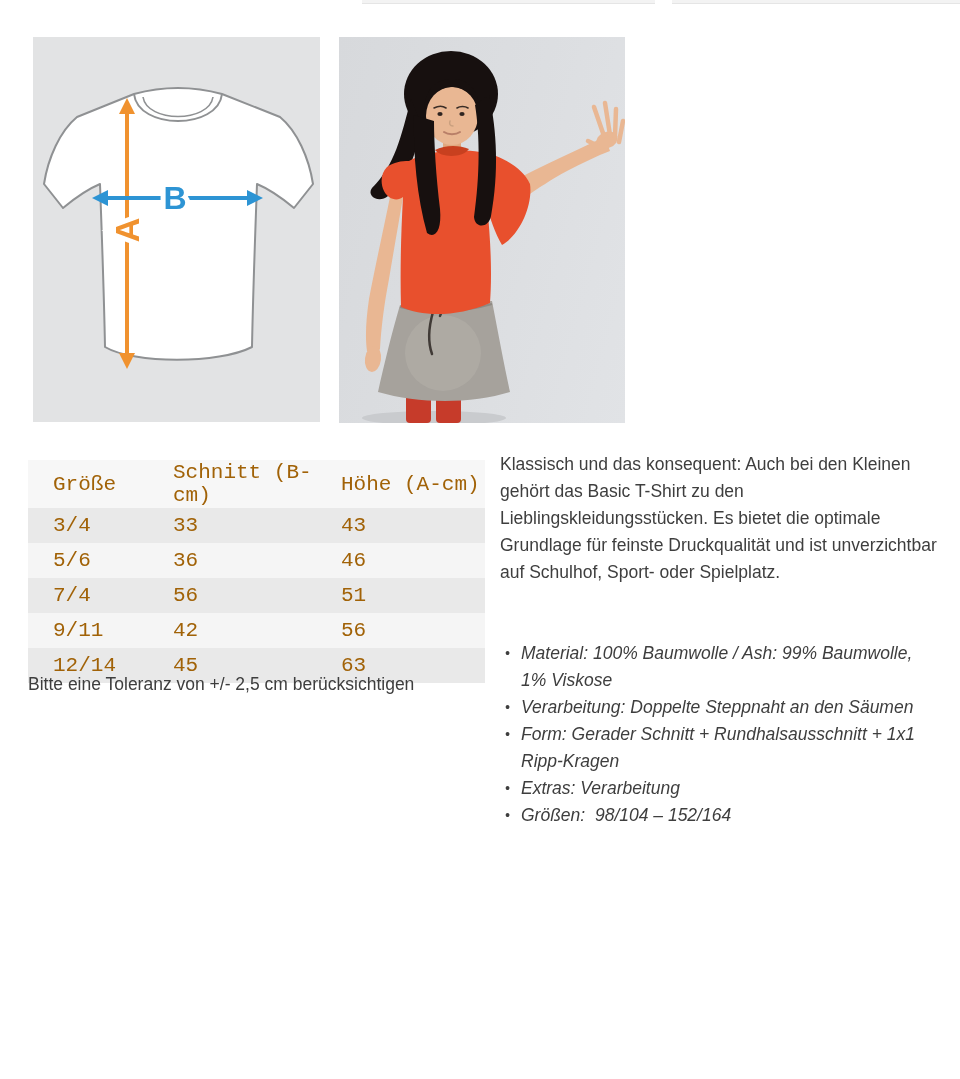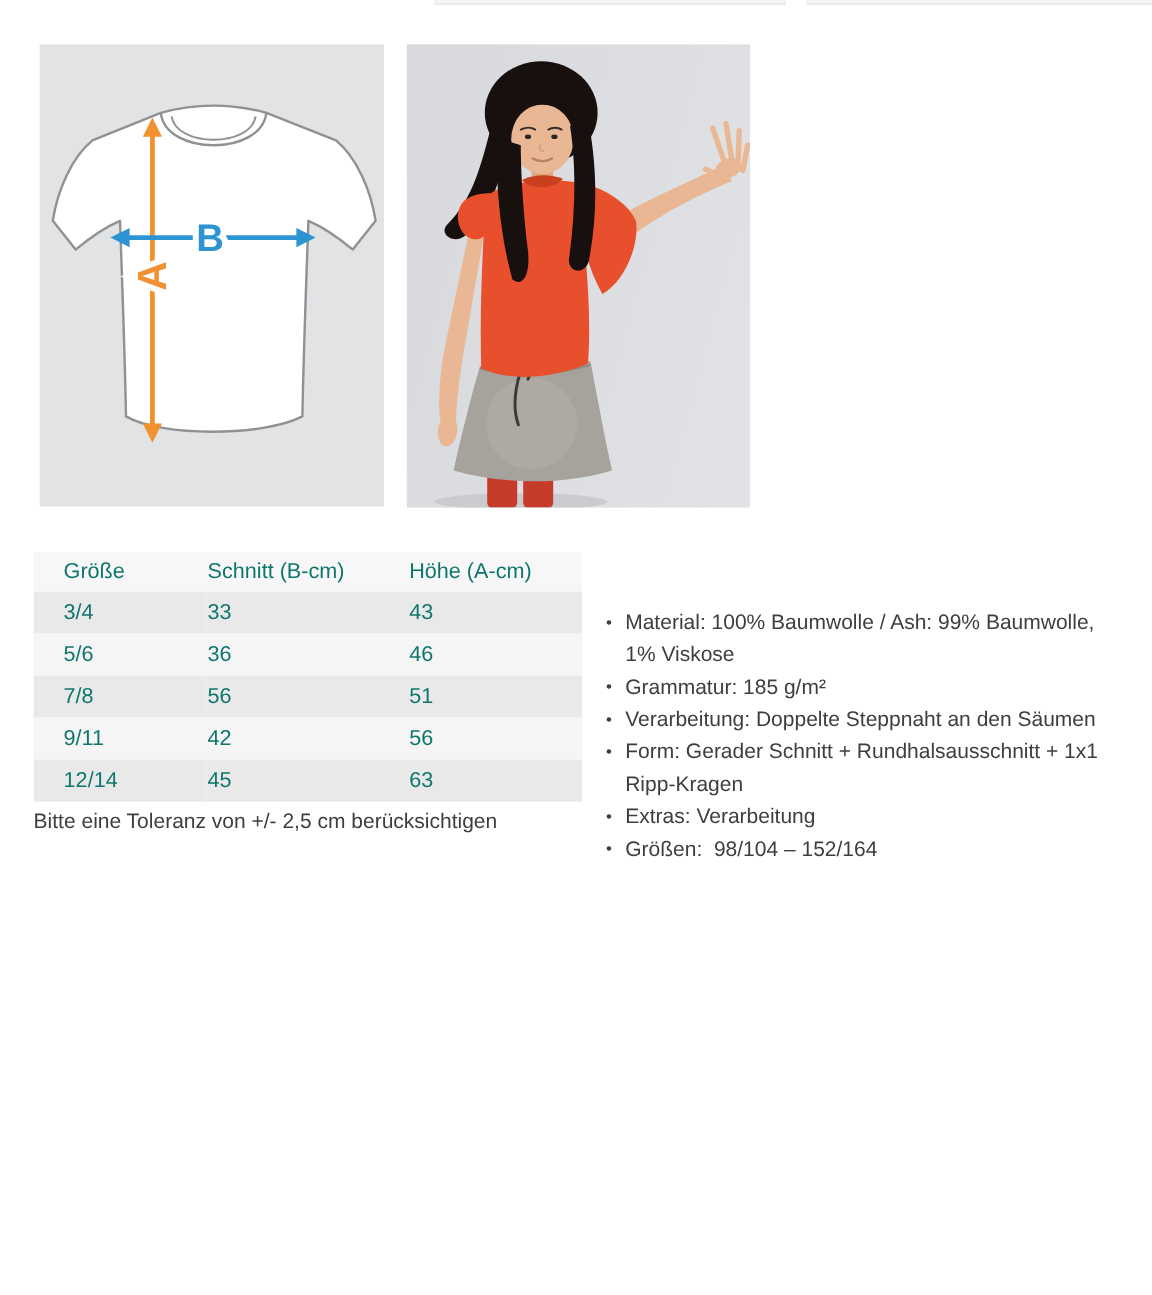--- a/index.html
+++ b/index.html
@@ -11,34 +11,34 @@
   .strip-1{left:362px;width:293px;}
   .strip-2{left:672px;width:288px;}
 
   
   .panel{position:absolute;top:37px;}
   .panel-diagram{left:33px;width:287px;height:385px;background:#e2e3e4;}
   .panel-photo{left:339px;width:286px;height:386px;background:linear-gradient(105deg,#d7d9dc 0%,#dcdee1 55%,#e1e3e6 100%);}
   .panel svg{display:block;width:100%;height:100%;}
 
   
-  .size-table{position:absolute;left:28px;top:460px;width:457px;border-collapse:collapse;font-size:18px;color:#0f766e;table-layout:fixed;}
+  .size-table{position:absolute;left:28px;top:460px;width:457px;border-collapse:collapse;font-size:21px;color:#a16207;table-layout:fixed;font-family:Liberation Mono, monospace;}
   .size-table th{font-weight:400;text-align:left;background:#f7f7f7;height:31px;}
   .size-table td{height:33px;}
   .size-table th:first-child,.size-table td:first-child{padding-left:25px;}
   .size-table tr.row-dark td{background:#e9e9e9;}
   .size-table tr.row-light td{background:#f5f5f5;}
 
   .tolerance{position:absolute;left:28px;top:674px;font-size:17.5px;color:#3e3e3e;}
 
   
   .right-col{position:absolute;left:500px;top:451px;width:440px;font-size:17.5px;line-height:27px;color:#3e3e3e;}
   .description{margin:0;hyphens:auto;-webkit-hyphens:auto;}
   .feature-list{margin:54px 0 0;padding:0 0 0 5px;list-style:none;}
-  .feature-list li{position:relative;padding-left:16px;}
+  .feature-list li{position:relative;padding-left:16px;font-style:italic;}
   .feature-list li::before{content:"\2022";position:absolute;left:0;top:0;font-size:14px;color:#3e3e3e;}
 </style>
 </head>
 <body>
 
 <div class="stage">
 
   <div class="top-strip strip-1"></div>
   <div class="top-strip strip-2"></div>
 
@@ -145,43 +145,43 @@
         <td>3/4</td>
         <td>33</td>
         <td>43</td>
       </tr>
       <tr class="row-light">
         <td>5/6</td>
         <td>36</td>
         <td>46</td>
       </tr>
       <tr class="row-dark">
-        <td>7/8</td>
+        <td>7/4</td>
         <td>56</td>
         <td>51</td>
       </tr>
       <tr class="row-light">
         <td>9/11</td>
         <td>42</td>
         <td>56</td>
       </tr>
       <tr class="row-dark">
         <td>12/14</td>
         <td>45</td>
         <td>63</td>
       </tr>
     </tbody>
   </table>
 
   <div class="tolerance">Bitte eine Toleranz von +/- 2,5 cm berücksichtigen</div>
 
   <div class="right-col">
+    <p class="description">Klassisch und das konsequent: Auch bei den Kleinen gehört das Basic T-Shirt zu den Lieblingskleidungsstücken. Es bietet die optimale Grundlage für feinste Druckqualität und ist unverzichtbar auf Schulhof, Sport- oder Spielplatz.</p>
     <ul class="feature-list">
       <li>Material: 100% Baumwolle / Ash: 99% Baumwolle, 1% Viskose</li>
-      <li>Grammatur: 185 g/m²</li>
       <li>Verarbeitung: Doppelte Steppnaht an den Säumen</li>
       <li>Form: Gerader Schnitt + Rundhalsausschnitt + 1x1 Ripp-Kragen</li>
       <li>Extras: Verarbeitung</li>
       <li>Größen:&nbsp; 98/104 – 152/164</li>
     </ul>
   </div>
 
 </div>
 
 </body></html>

